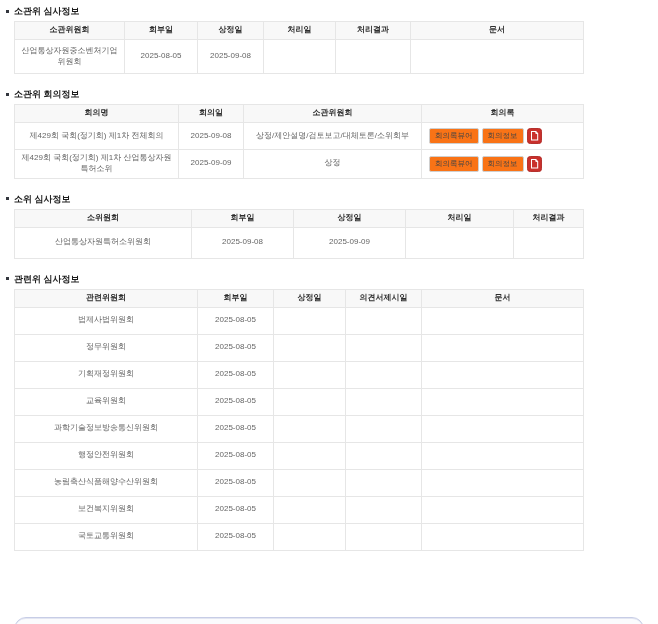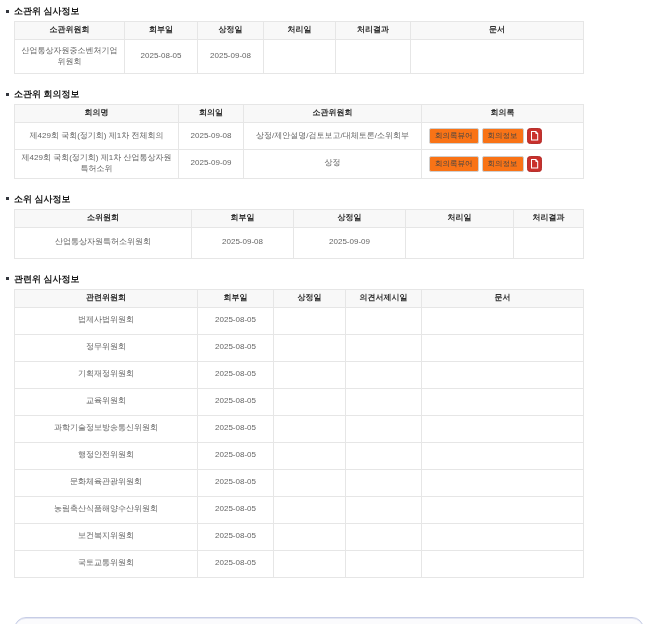--- a/index.html
+++ b/index.html
@@ -213,27 +213,20 @@
             <td></td>
           </tr>
           <tr>
             <td>행정안전위원회</td>
             <td>2025-08-05</td>
             <td></td>
             <td></td>
             <td></td>
           </tr>
           <tr>
-            <td>문화체육관광위원회</td>
-            <td>2025-08-05</td>
-            <td></td>
-            <td></td>
-            <td></td>
-          </tr>
-          <tr>
             <td>농림축산식품해양수산위원회</td>
             <td>2025-08-05</td>
             <td></td>
             <td></td>
             <td></td>
           </tr>
           <tr>
             <td>보건복지위원회</td>
             <td>2025-08-05</td>
             <td></td>

